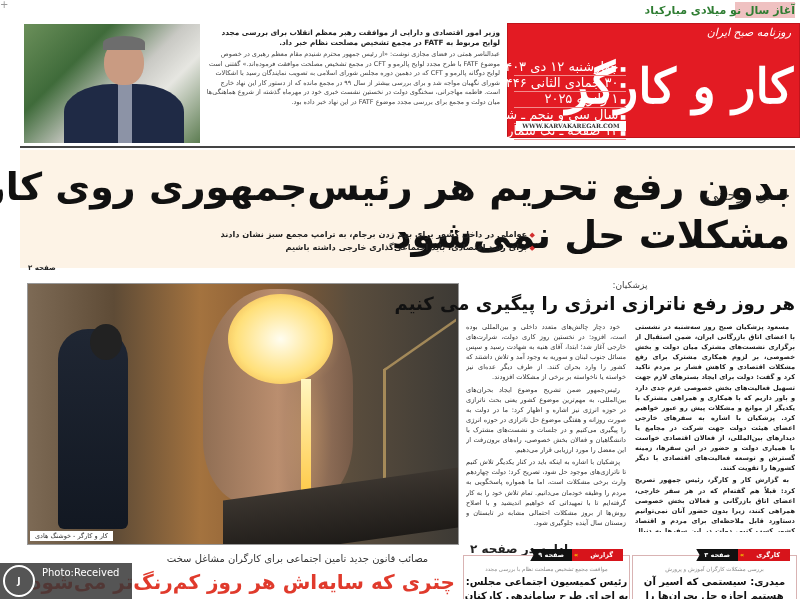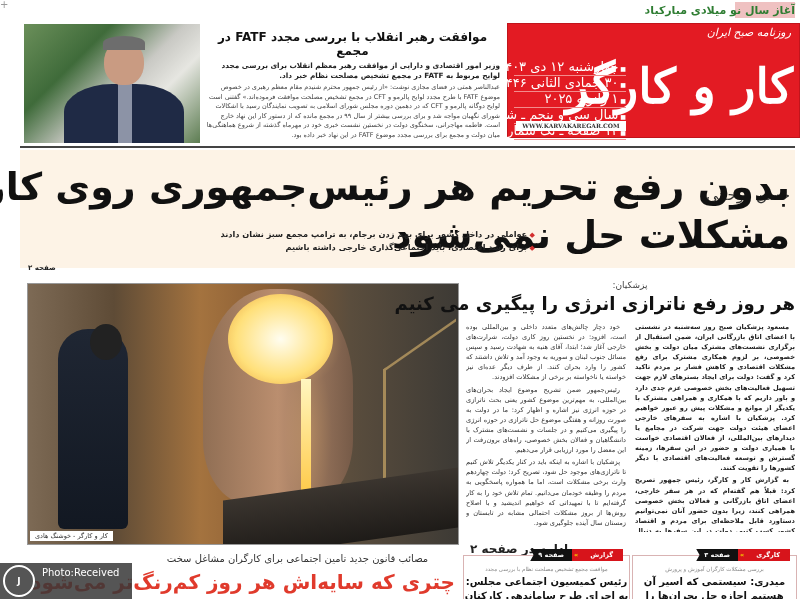--- a/index.html
+++ b/index.html
@@ -101,21 +101,20 @@
 </div>
 
 <div class="abs portrait">
   <div class="suit"></div>
   <div class="shirt"></div>
   <div class="head"></div>
   <div class="hair"></div>
 </div>
 
 <div class="abs brief rtl">
-  <div class="title">موافقت رهبر انقلاب با بررسی مجدد FATF در مجمع</div>
   <div class="lead">وزیر امور اقتصادی و دارایی از موافقت رهبر معظم انقلاب برای بررسی مجدد لوایح مربوط به FATF در مجمع تشخیص مصلحت نظام خبر داد.</div>
   <div class="body">عبدالناصر همتی در فضای مجازی نوشت: «از رئیس جمهور محترم شنیدم مقام معظم رهبری در خصوص موضوع FATF با طرح مجدد لوایح پالرمو و CFT در مجمع تشخیص مصلحت موافقت فرموده‌اند.» گفتنی است لوایح دوگانه پالرمو و CFT که در دهمین دوره مجلس شورای اسلامی به تصویب نمایندگان رسید با اشکالات شورای نگهبان مواجه شد و برای بررسی بیشتر از سال ۹۹ در مجمع مانده که از دستور کار این نهاد خارج است. فاطمه مهاجرانی، سخنگوی دولت در نخستین نشست خبری خود در مهرماه گذشته از شروع هماهنگی‌ها میان دولت و مجمع برای بررسی مجدد موضوع FATF در این نهاد خبر داده بود.</div>
 </div>
 
 <div class="abs sep-top"></div>
 
 <div class="abs head-area"></div>
 <div class="abs hl-kicker rtl">حسن روحانی:</div>
 <div class="abs hl-line1 rtl">بدون رفع تحریم هر رئیس‌جمهوری روی کار بیاید</div>
 <div class="abs hl-line2 rtl">مشکلات حل نمی‌شود</div>

